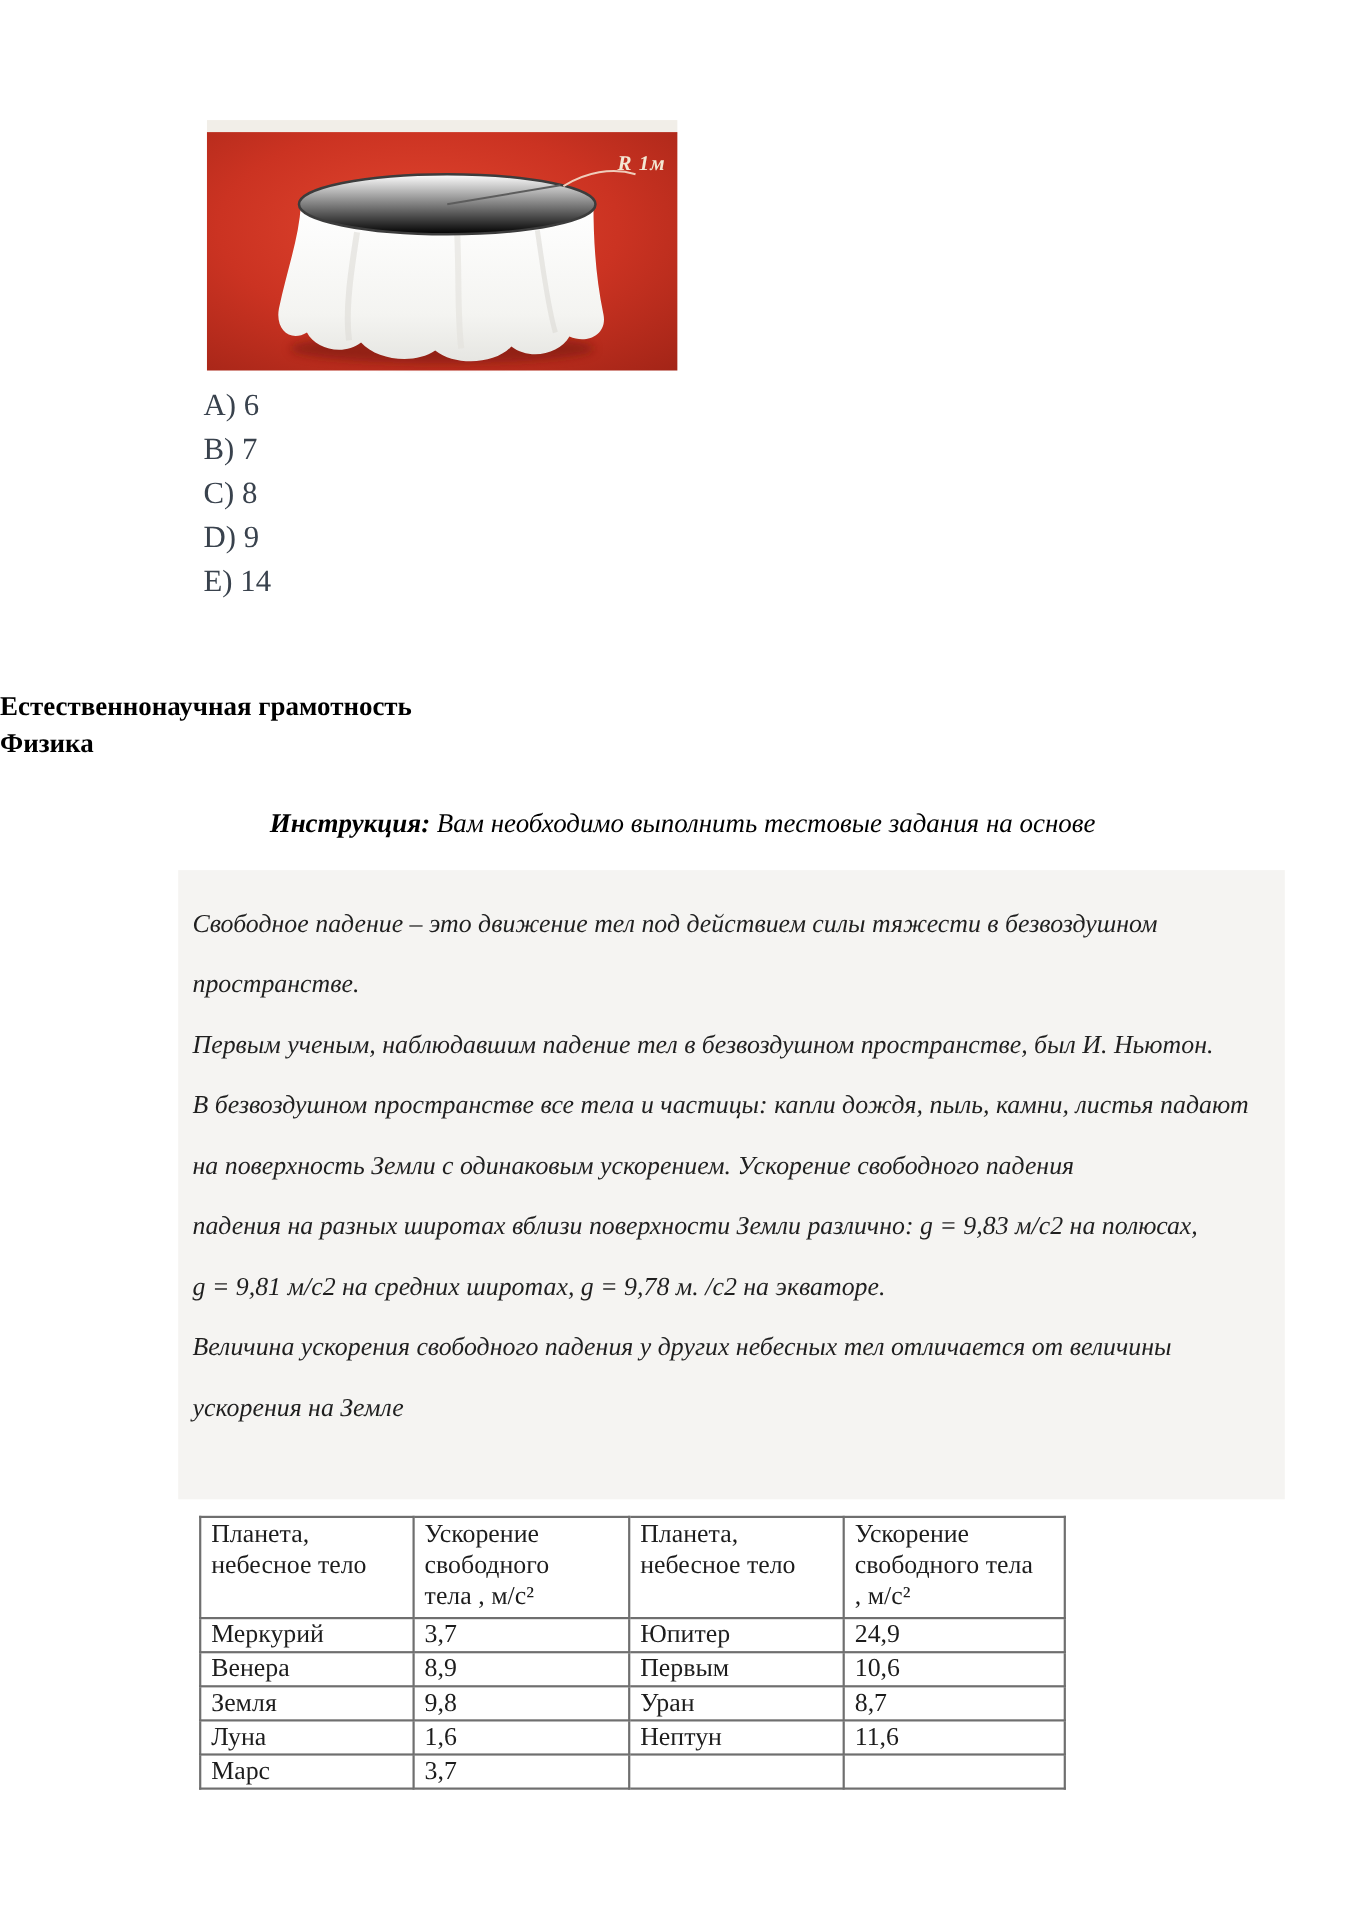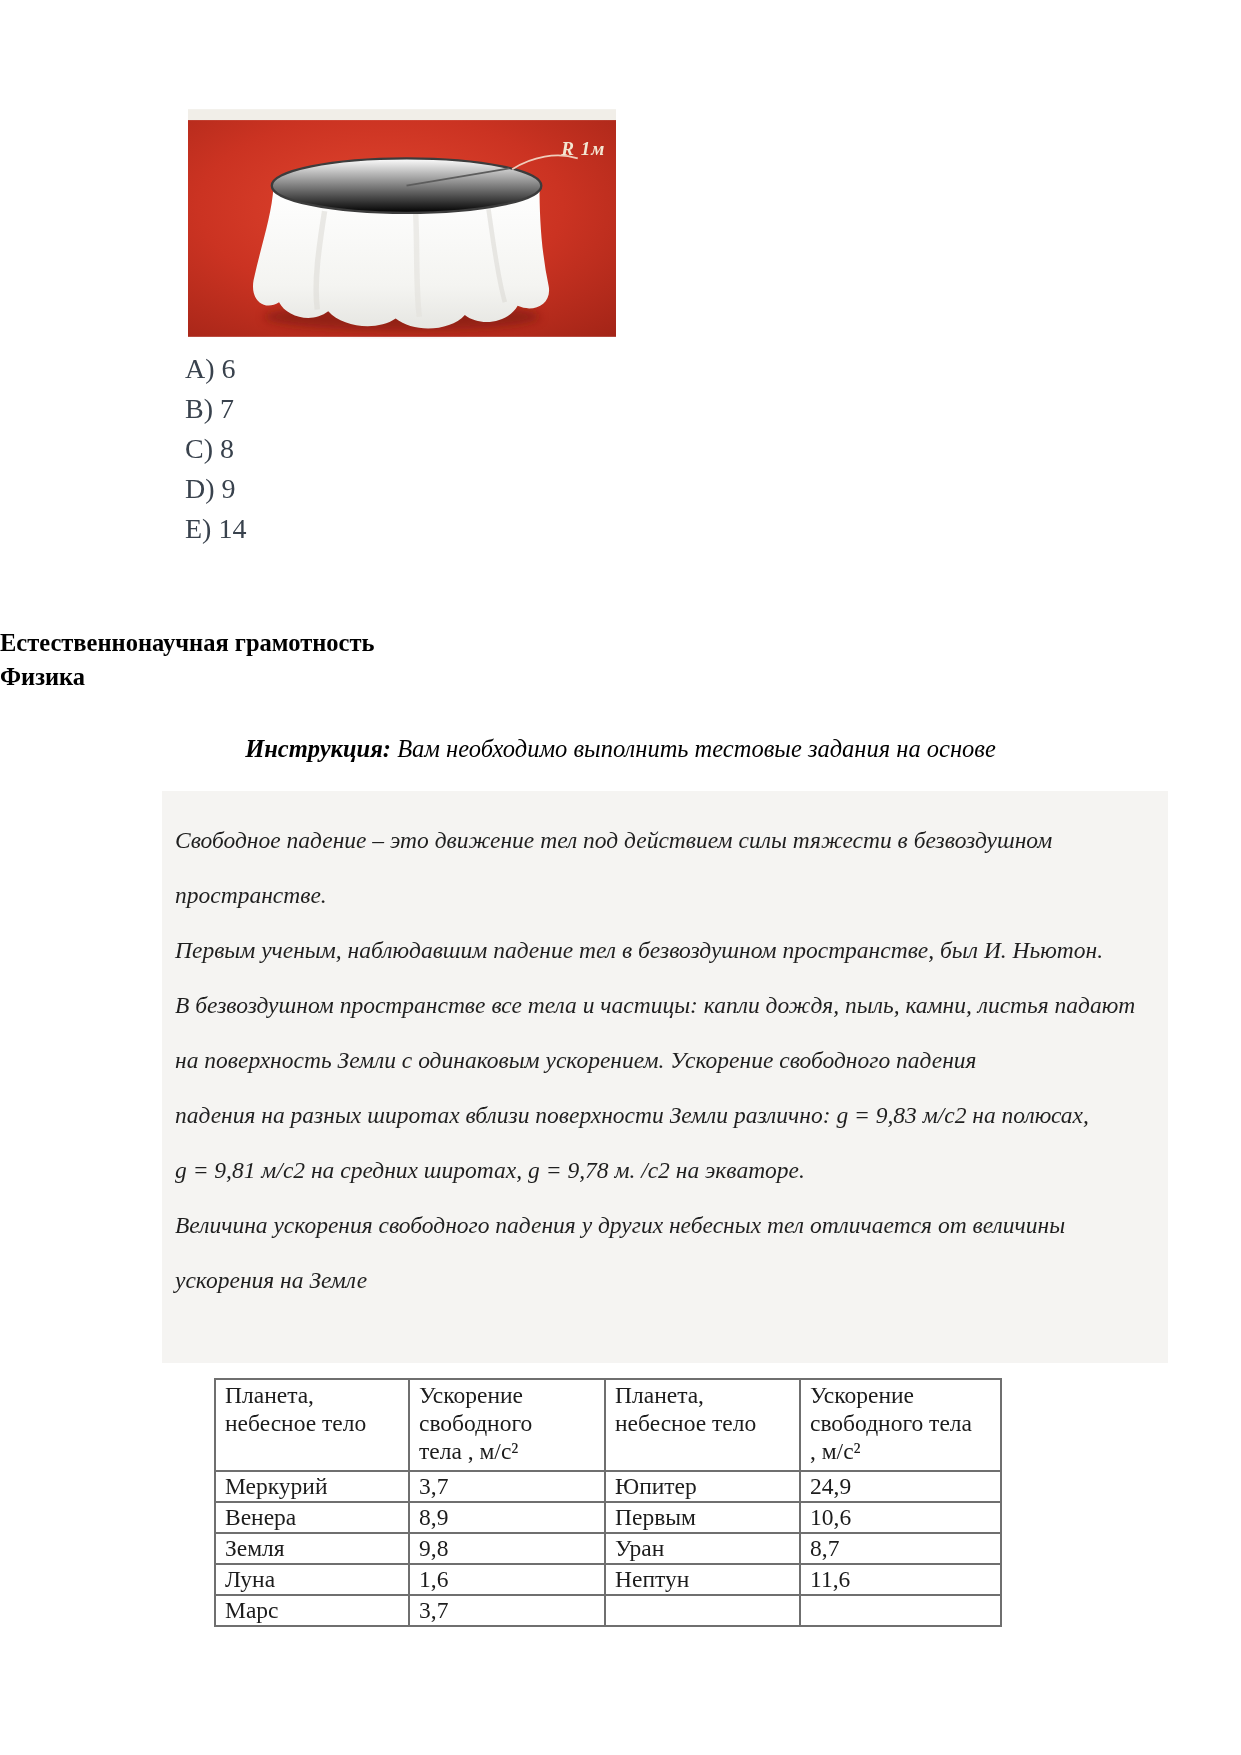--- a/index.html
+++ b/index.html
@@ -71,21 +71,21 @@
     height: 55px;
     line-height: 55px;
     font-size: 23.5px;
     white-space: nowrap;
     color: #1f1f1f;
   }
 
   
   .planets {
     position: absolute;
-    left: 185px; top: 1378px; padding-left: 29px;
+    left: 152px; top: 1378px; padding-left: 29px;
   }
   .planets table {
     border-collapse: collapse;
     table-layout: fixed;
     width: 786px;
   }
   .planets th, .planets td {
     border: 2px solid var(--table-border, #6f6f6f);
     font-size: 23.5px;
     font-weight: normal;

